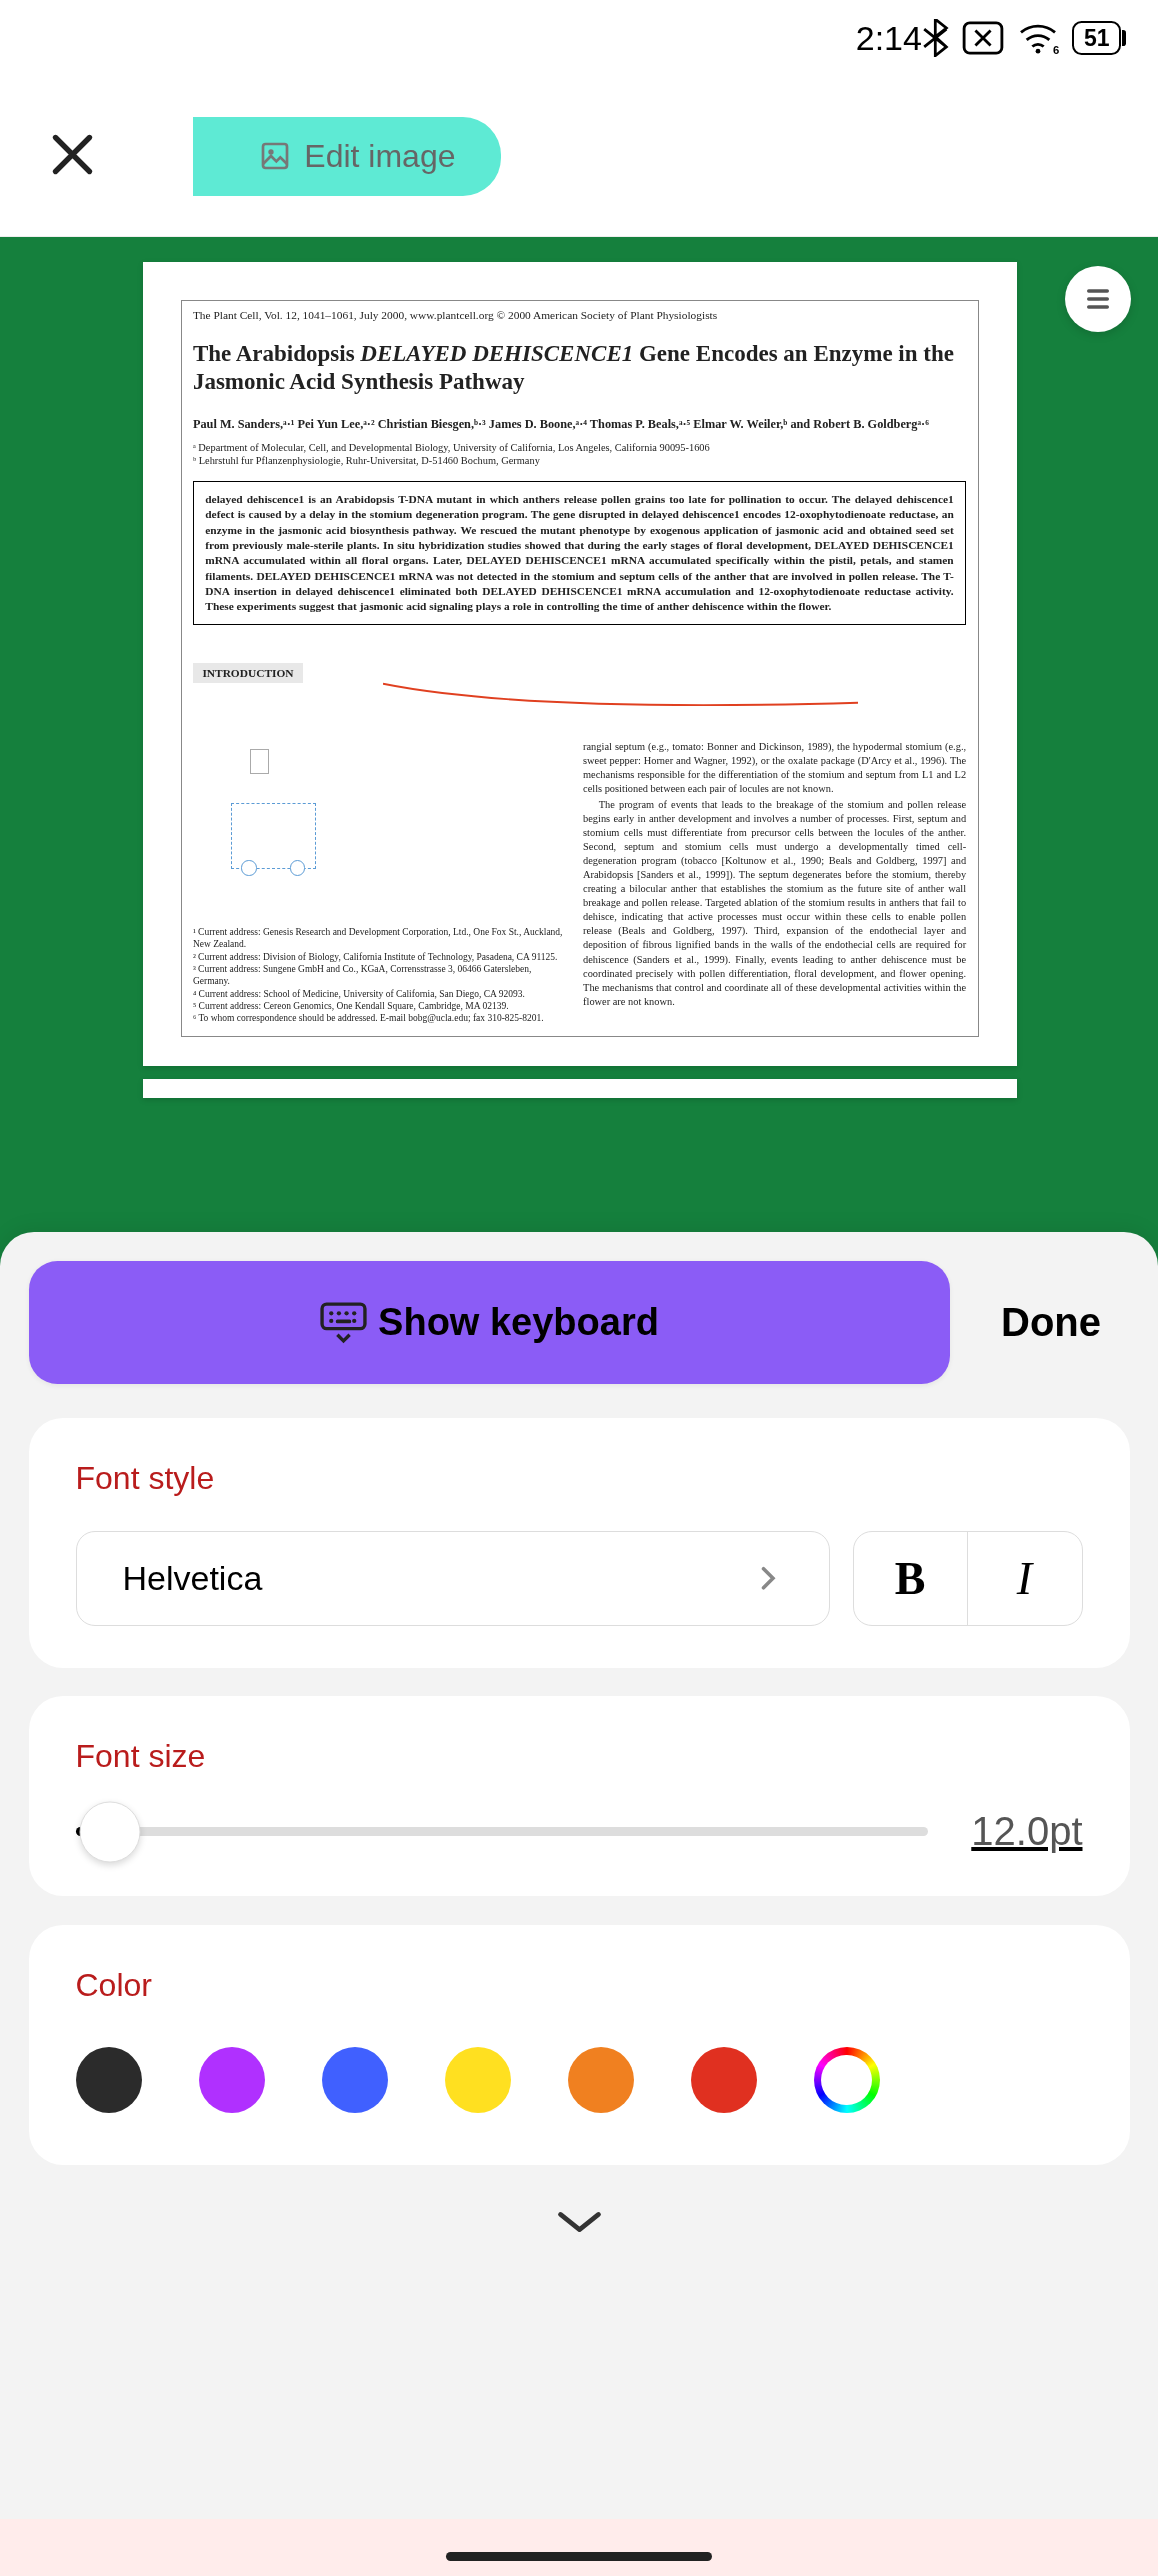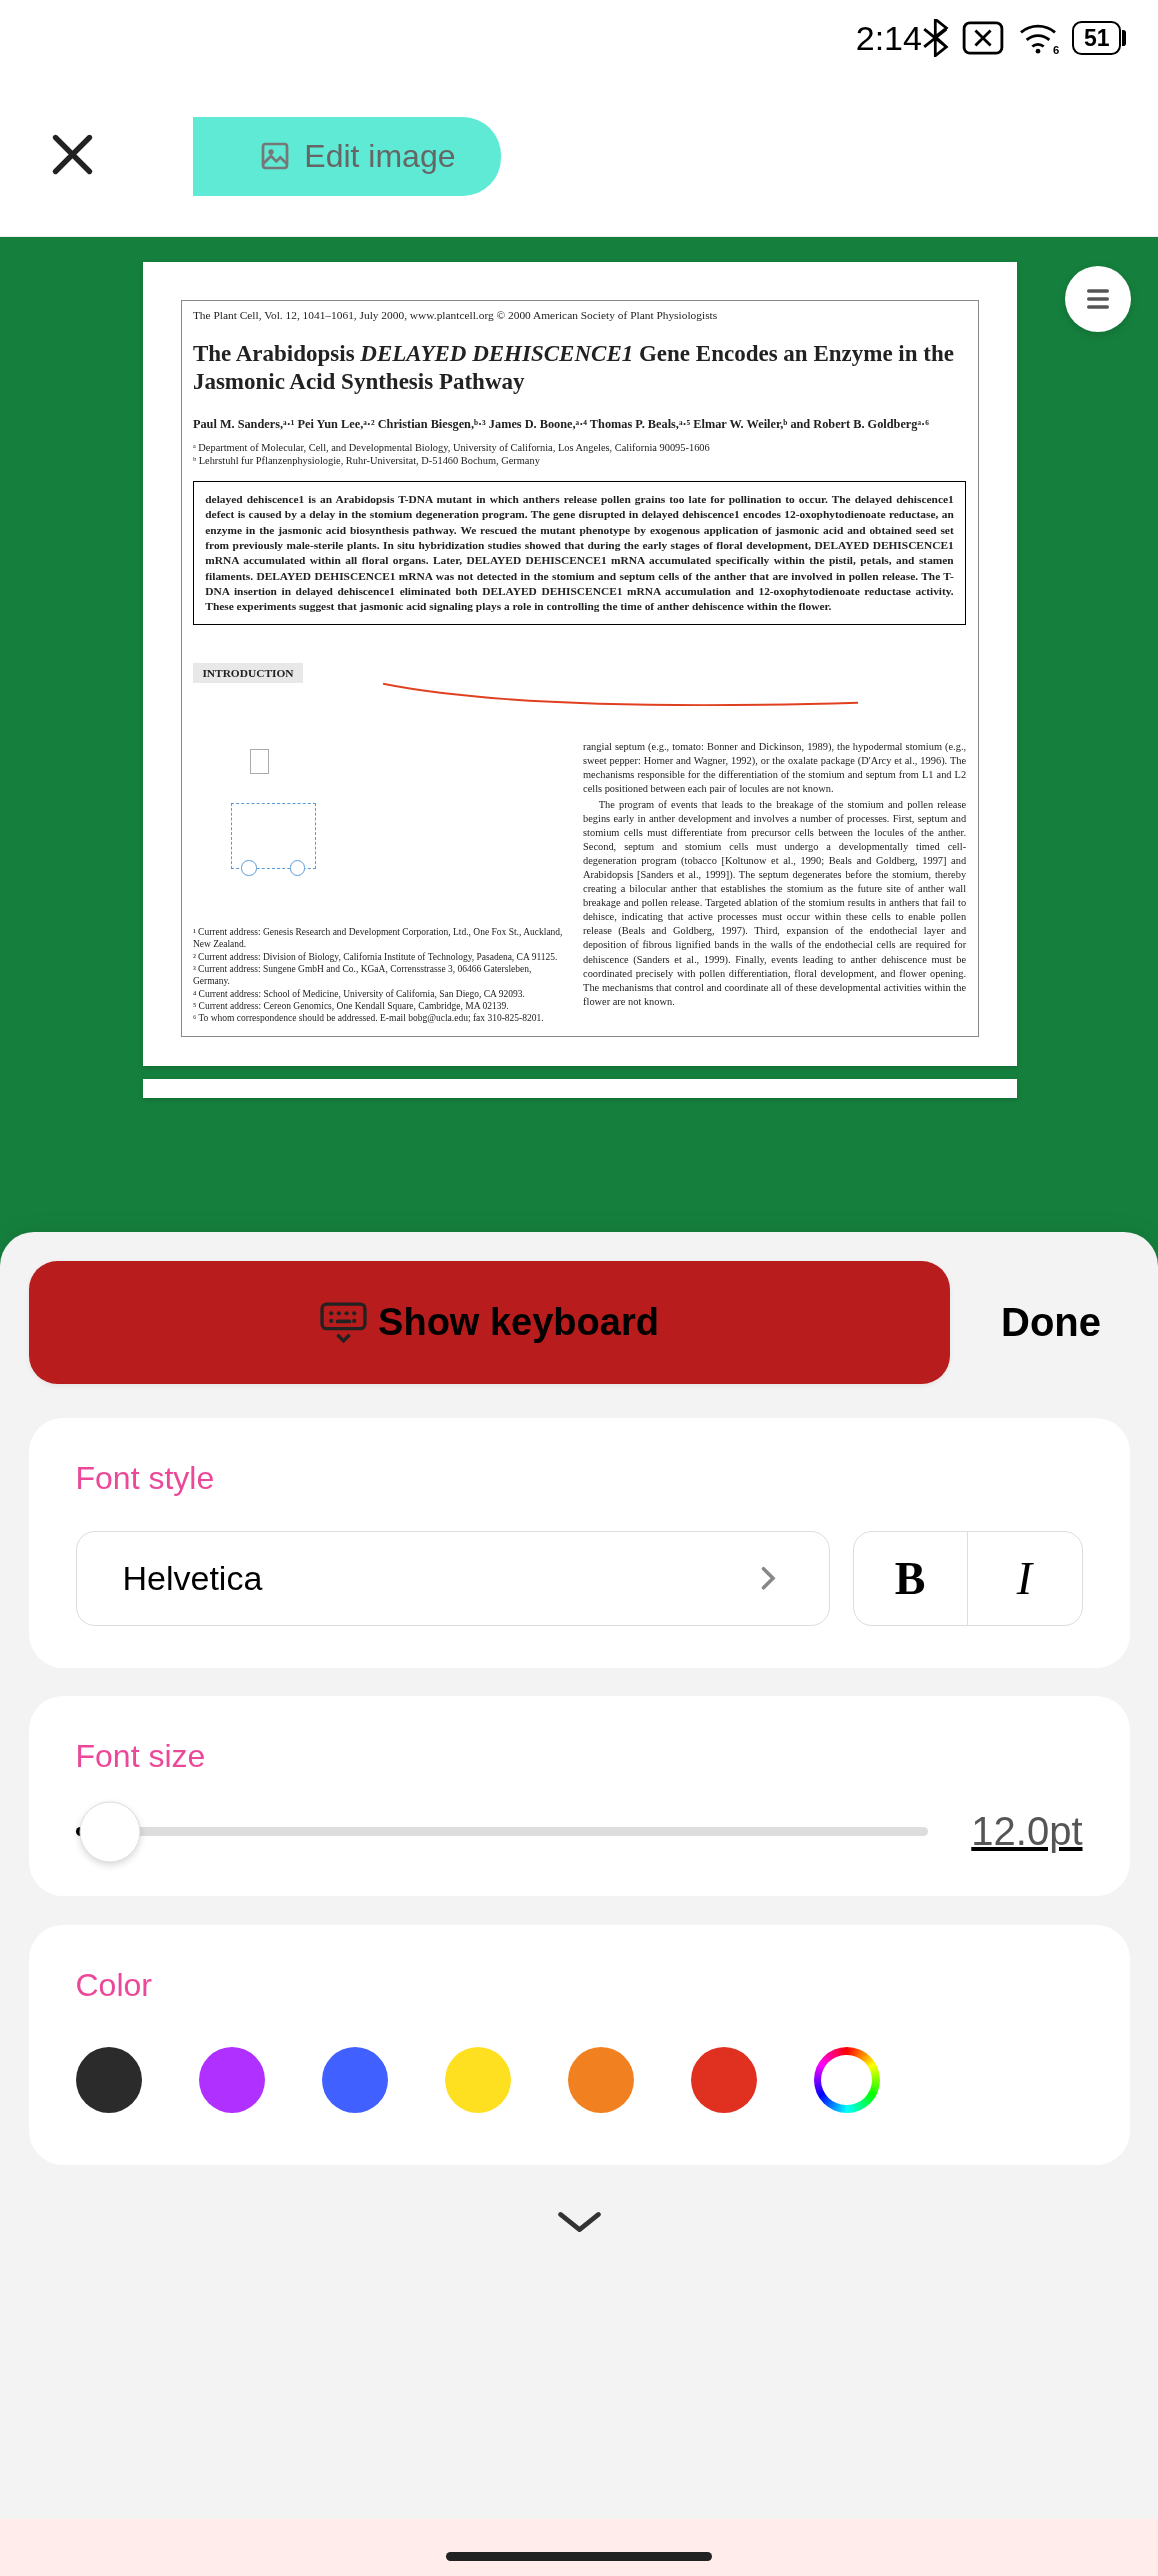--- a/index.html
+++ b/index.html
@@ -41,26 +41,26 @@
   .dashed-box::before, .dashed-box::after { content:""; position:absolute; width:13.3px; height:13.3px; border:1.9px solid #5b9bd5; border-radius:50%; background:#fff; bottom:-7.6px;}
   .dashed-box::before{ left:9.5px;} .dashed-box::after{ right:9.5px;}
   .footnotes { font-size:9.5px; line-height:1.3; margin-top:57px;}
   .float-btn { position:absolute; right:28.5px; top:28.5px; width:66px; height:66px; border-radius:50%; background:#fff; box-shadow:0 2.8px 9.5px rgba(0,0,0,0.15); display:flex; align-items:center; justify-content:center;}
   .float-btn svg{ width:32px; height:32px;}
   .page-peek { width:874px; height:19px; margin:13.3px auto 0; background:#fff; box-shadow:0 1.9px 5.7px rgba(0,0,0,0.15);}
 
   
   .sheet { position:absolute; left:0; right:0; bottom:0; background:#f3f3f3; border-radius:34px 34px 0 0; padding:28.5px 28.5px 0 28.5px; height:1344px; box-shadow:0 -3.8px 19px rgba(0,0,0,0.08);}
   .kb-row { display:flex; align-items:center; gap:23px; margin-bottom:34px;}
-  .kb-btn { flex:1; background:#b91c1c; border-radius:28.5px; height:123px; display:flex; align-items:center; justify-content:center; gap:10px; font-size:38px; font-weight:600; box-shadow:0 1.9px 5.7px rgba(0,0,0,0.06);}
+  .kb-btn { flex:1; background:#8b5cf6; border-radius:28.5px; height:123px; display:flex; align-items:center; justify-content:center; gap:10px; font-size:38px; font-weight:600; box-shadow:0 1.9px 5.7px rgba(0,0,0,0.06);}
   .kb-btn svg{ width:49px; height:49px;}
   .done-btn { font-size:40px; font-weight:700; padding:0 28.5px;}
   
   .panel { background:#fff; border-radius:34px; padding:42px 47px; margin-bottom:28.5px;}
-  .panel-label { font-size:32px; color:#ec4899; margin-bottom:34px;}
+  .panel-label { font-size:32px; color:#b91c1c; margin-bottom:34px;}
   .font-row { display:flex; gap:23px;}
   .font-select { flex:1; border:1.9px solid #ddd; border-radius:19px; height:95px; display:flex; align-items:center; justify-content:space-between; padding:0 46px; font-size:34px;}
   .font-select svg{ width:28.5px; height:28.5px;}
   .bi-group { display:flex; border:1.9px solid #ddd; border-radius:19px; height:95px; overflow:hidden;}
   .bi-btn { width:114px; display:flex; align-items:center; justify-content:center; font-size:46px; font-family: Georgia, serif;}
   .bi-b { font-weight:bold; border-right:1.9px solid #ddd;}
   .bi-i { font-style:italic;}
   
   .size-row { display:flex; align-items:center; gap:13px;text-decoration:underline;}
   .slider-track { flex:1; height:9.5px; background:#ddd; border-radius:4.7px; position:relative;}

